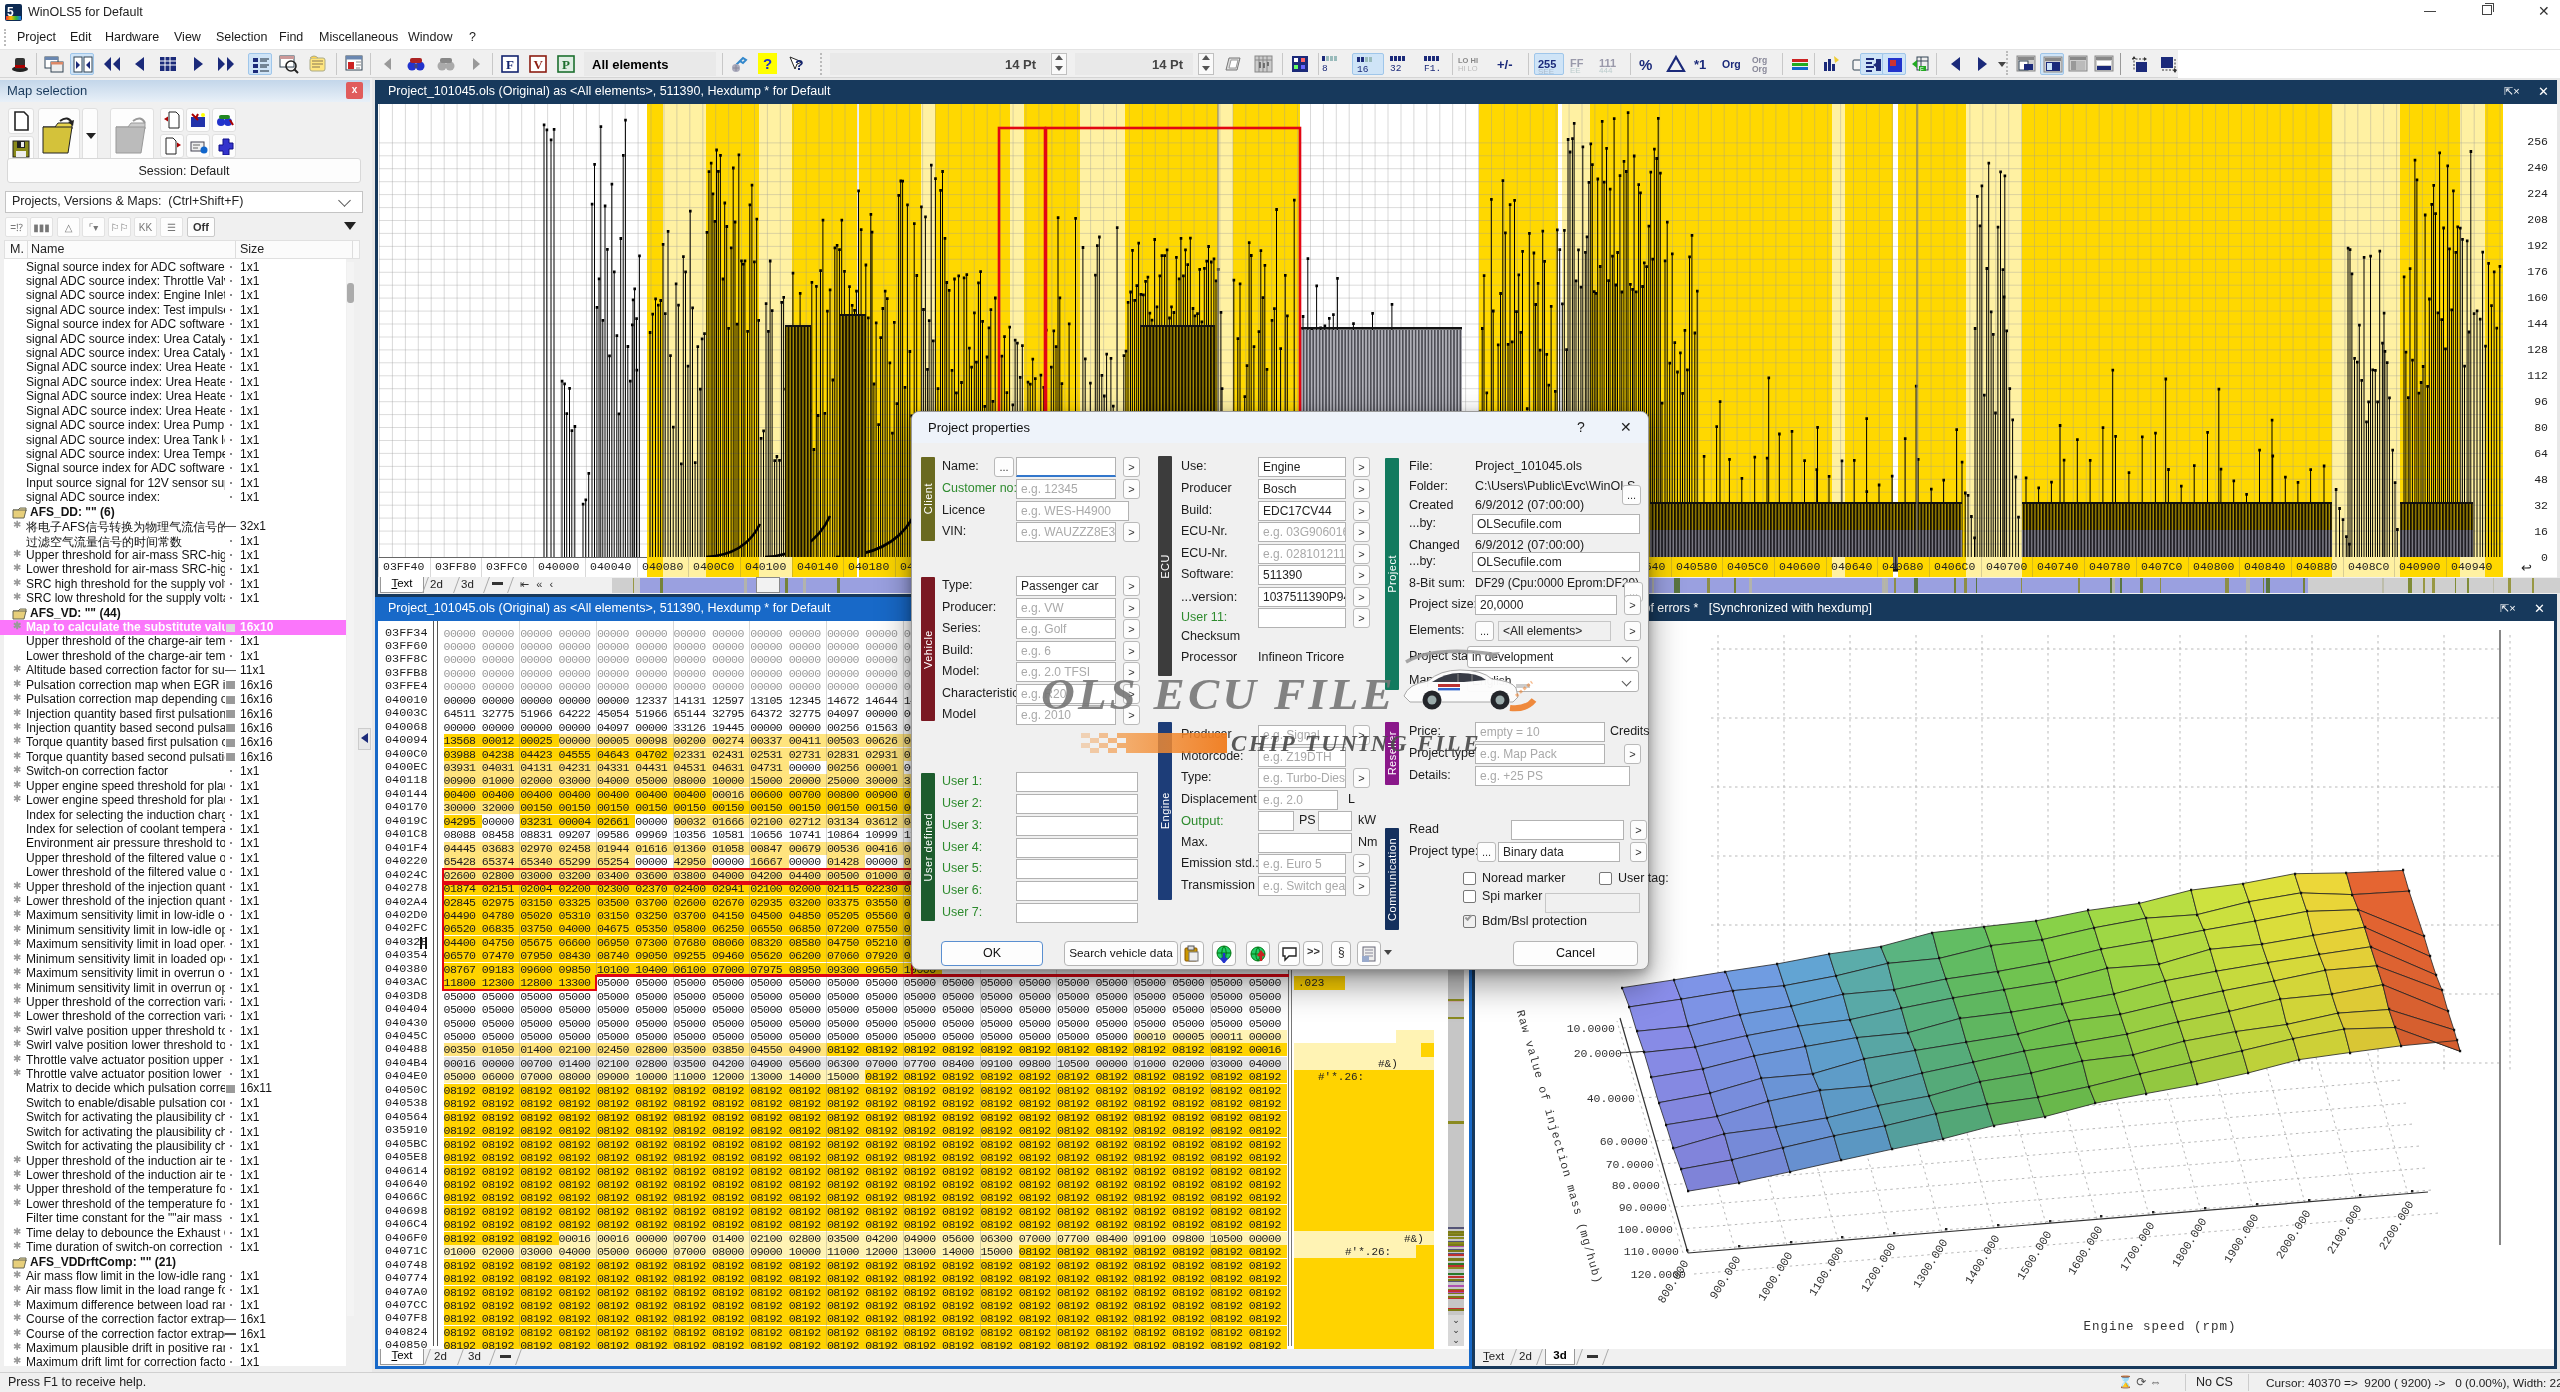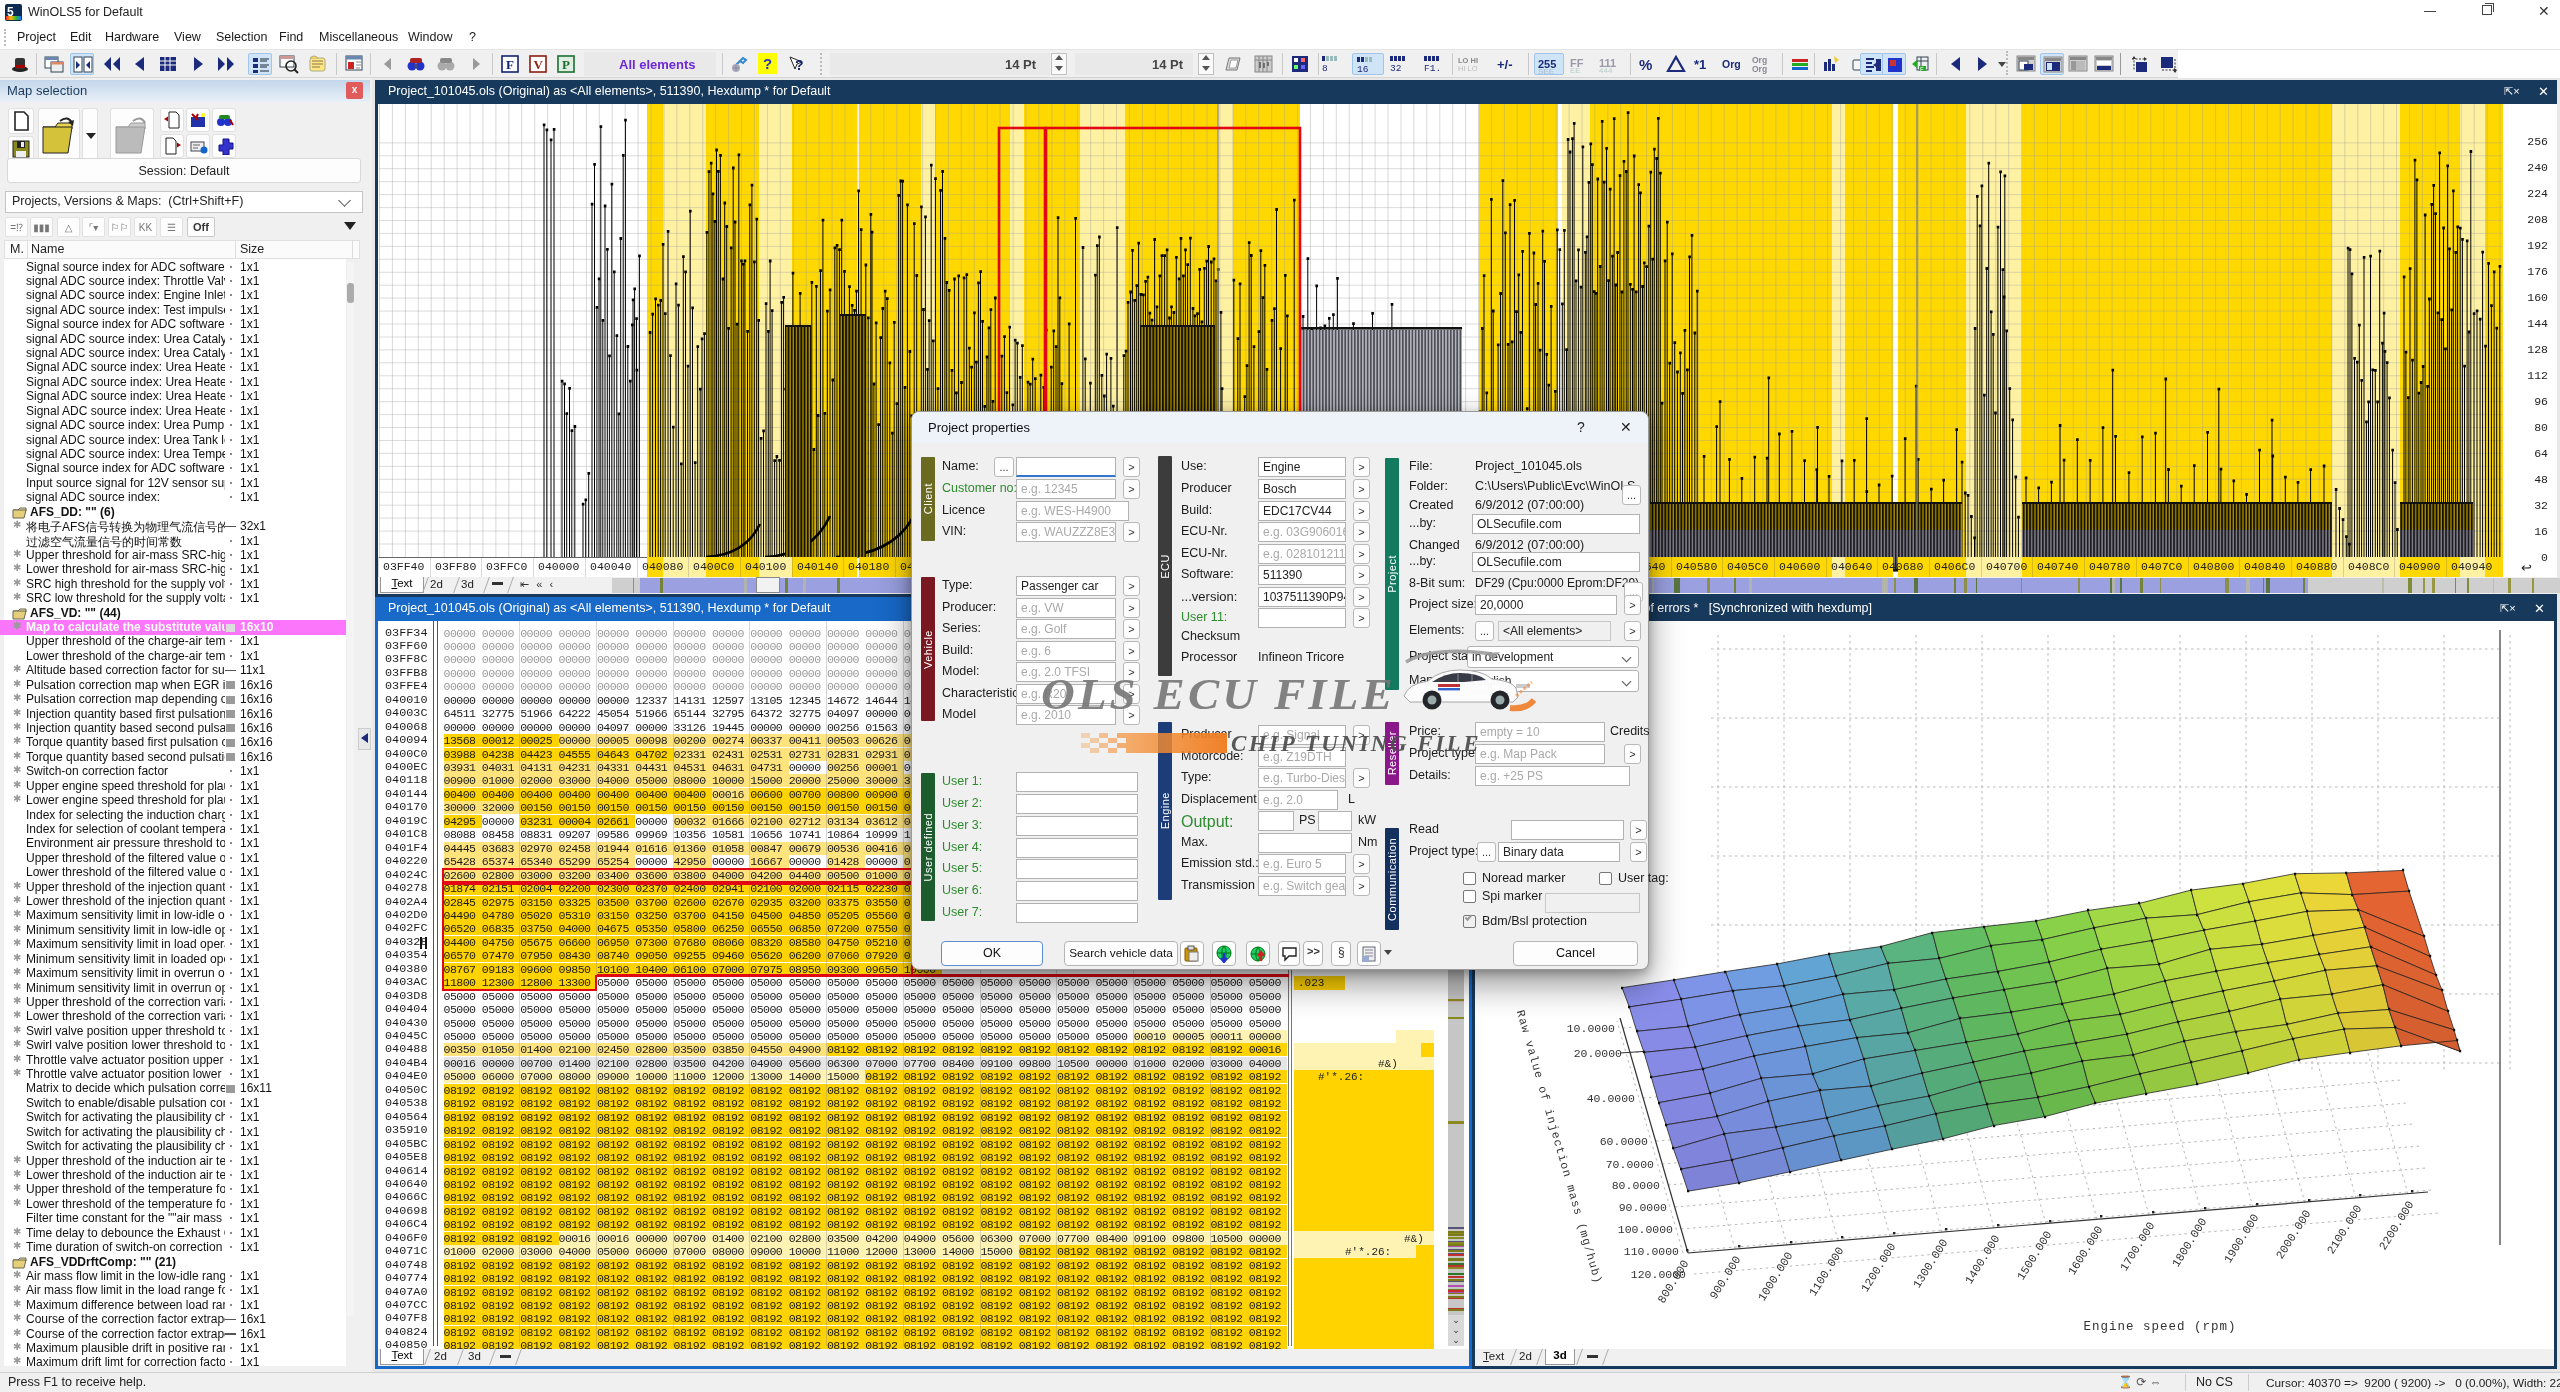--- a/index.html
+++ b/index.html
@@ -168,21 +168,21 @@
     </svg>
   </div>
 <div class="icon" style="left:554px;width:24px;border-radius:2px">
     <svg style="position:absolute;left:2px;top:1px" width="20" height="20" viewBox="0 0 20 20">
       <rect x="2" y="2" width="16" height="16" fill="#fff" stroke="#1c6e2d" stroke-width="1.6"></rect>
       <rect x="2" y="2" width="16" height="16" fill="#2a8540" opacity=".15"></rect>
       <text x="6" y="15" font-size="13" font-weight="bold" fill="#1c6e2d" font-family="Liberation Serif">P</text>
     </svg>
   </div>
 <div class="ab" style="left:584px;top:52px;width:132px;height:24px;background:#e9e9e9"></div>
-<div class="ab" style="left:619px;top:57px;font-size:13px;font-weight:bold;color:#6d28d9">All elements</div>
+<div class="ab" style="left:592px;top:57px;font-size:13px;font-weight:bold;color:#000000">All elements</div>
 <div class="sep" style="left:722px"></div>
 <div class="icon" style="left:728px;width:24px;border-radius:2px">
     <svg style="position:absolute;left:2px;top:1px" width="20" height="20" viewBox="0 0 20 20">
       <path d="M3 14l7-7m0 0l3-3 3 2-3 3z" stroke="#38c" stroke-width="2" fill="none"></path>
       <circle cx="6" cy="14" r="4" fill="#aab"></circle>
       <path d="M6 11v6M3 14h6" stroke="#889"></path>
     </svg>
   </div>
 <div class="icon" style="left:756px;width:24px;border-radius:2px">
     <div class="ab" style="left:2px;top:0;width:19px;height:21px;background:#ff0"></div>
@@ -1833,21 +1833,21 @@
 <div class="inp" style="left:1258px;top:725px;width:88px;"><span class="ph">e.g. Signal</span></div>
 <div class="gt" style="left:1353px;top:725px;width:17px">&gt;</div>
 <div class="lbl" style="left:1181px;top:748.5px;font-size:12.5px">Motorcode:</div>
 <div class="inp" style="left:1258px;top:746.5px;width:88px;"><span class="ph">e.g. Z19DTH</span></div>
 <div class="lbl" style="left:1181px;top:770px;font-size:12.5px">Type:</div>
 <div class="inp" style="left:1258px;top:768px;width:88px;"><span class="ph">e.g. Turbo-Diesel</span></div>
 <div class="gt" style="left:1353px;top:768px;width:17px">&gt;</div>
 <div class="lbl" style="left:1181px;top:791.5px;font-size:12.5px">Displacement</div>
 <div class="inp" style="left:1258px;top:789.5px;width:80px;"><span class="ph">e.g. 2.0</span></div>
 <div class="lbl" style="left:1348px;top:791.5px;font-size:12.5px">L</div>
-<div class="lbl" style="left:1181px;top:813px;color:#2e8b2e;font-size:16px">Output:</div>
+<div class="lbl" style="left:1181px;top:813px;color:#2e8b2e;font-size:13px">Output:</div>
 <div class="inp" style="left:1258px;top:811px;width:36px;"><span class="v"></span></div>
 <div class="lbl" style="left:1299px;top:813px;font-size:12.5px">PS</div>
 <div class="inp" style="left:1318px;top:811px;width:34px;"><span class="v"></span></div>
 <div class="lbl" style="left:1358px;top:813px;font-size:12.5px">kW</div>
 <div class="lbl" style="left:1181px;top:834.5px;font-size:12.5px">Max.</div>
 <div class="inp" style="left:1258px;top:832.5px;width:94px;"><span class="v"></span></div>
 <div class="lbl" style="left:1358px;top:834.5px;font-size:12.5px">Nm</div>
 <div class="lbl" style="left:1181px;top:856px;font-size:12.5px">Emission std.:</div>
 <div class="inp" style="left:1258px;top:854px;width:88px;"><span class="ph">e.g. Euro 5</span></div>
 <div class="gt" style="left:1353px;top:854px;width:17px">&gt;</div>

